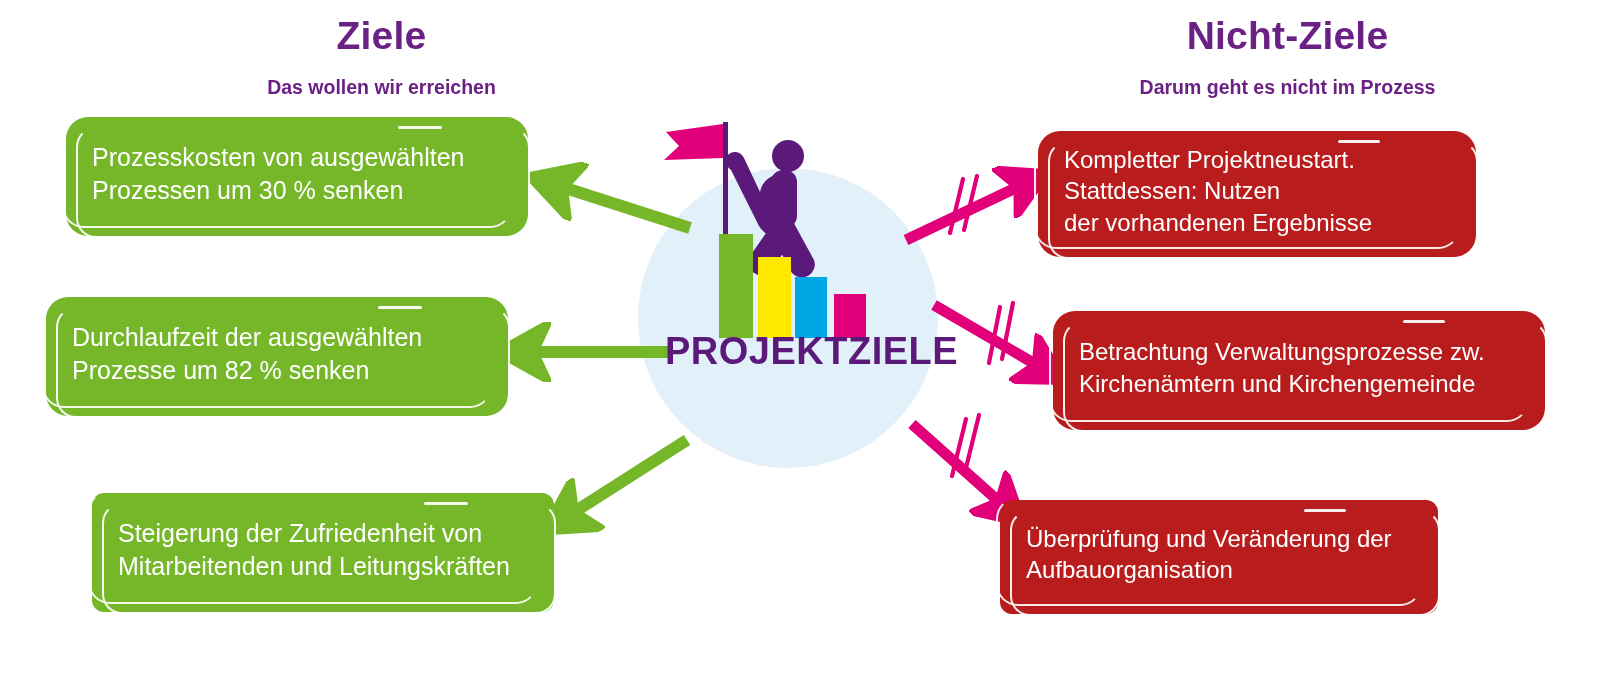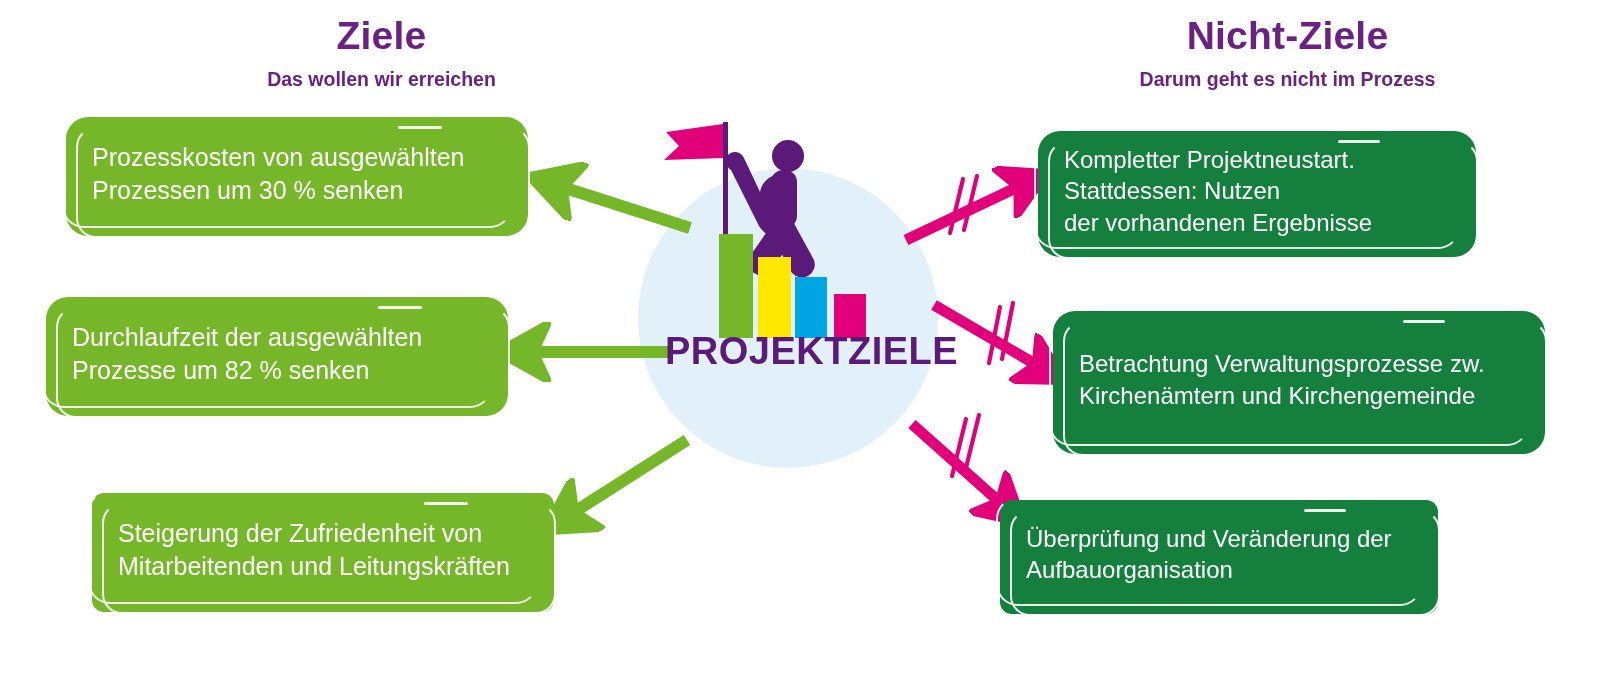--- a/index.html
+++ b/index.html
@@ -12,40 +12,40 @@
   #stage{position:absolute;inset:0;width:1600px;height:685px;}
 
   
   .hdr{position:absolute;text-align:center;padding-left:24px;}
   .hdr .h1{
     font-size:39px;font-weight:bold;color:#6b2084;
     line-height:1.05;letter-spacing:.2px;white-space:nowrap;
   }
   .hdr .h2{
     font-size:19.5px;font-weight:bold;color:#6b2084;
-    line-height:1.2;margin-top:11px;white-space:nowrap;
+    line-height:1.2;margin-top:19px;white-space:nowrap;
   }
   #hdr-left{left:0;top:16px;width:715px;}
   #hdr-right{left:906px;top:16px;width:715px;}
 
   
   .box{
     position:absolute;
     box-sizing:border-box;
     border-radius:22px;
     display:flex;align-items:center;justify-content:center;
     color:#ffffff;
     font-size:25px;line-height:1.30;
     text-align:left;
     padding:10px 26px 16px 26px;
     z-index:6;
   }
   .box .txt{position:relative;z-index:3;width:100%;}
   .box.green{background:#76b72a;}
-  .box.pink{background:#15803d;}
+  .box.pink{background:#b91c1c;}
 
   
   .box .sketch{
     position:absolute;
     left:10px;right:-2px;top:10px;bottom:-2px;
     border-radius:20px;
     border:2.4px solid rgba(255,255,255,.92);
     border-top-color:transparent;
     border-right-color:rgba(255,255,255,.92);
     pointer-events:none;z-index:2;
@@ -62,21 +62,21 @@
   .box .tick{
     position:absolute;z-index:2;pointer-events:none;
     height:2.6px;background:rgba(255,255,255,.92);border-radius:2px;
   }
 
   
   #box-g1{left:66px; top:117px; width:462px;height:119px;}
   #box-g2{left:46px; top:297px; width:462px;height:119px;}
   #box-g3{left:92px; top:493px; width:462px;height:119px;border-radius:12px;}
   #box-p1{left:1038px;top:131px; width:438px;height:126px;font-size:24px;}
-  #box-p2{left:1053px;top:311px; width:492px;height:143px;font-size:24px;}
+  #box-p2{left:1053px;top:311px; width:492px;height:119px;font-size:24px;}
   #box-p3{left:1000px;top:500px; width:438px;height:114px;font-size:24px;border-radius:12px;}
 
   
   #circle{
     position:absolute;left:638px;top:168px;width:300px;height:300px;
     background:#e2f0fa;border-radius:50%;z-index:2;
   }
   #center-icon{position:absolute;left:638px;top:110px;width:300px;height:300px;z-index:5;}
   #center-label{
     position:absolute;left:665px;top:330px;width:300px;

